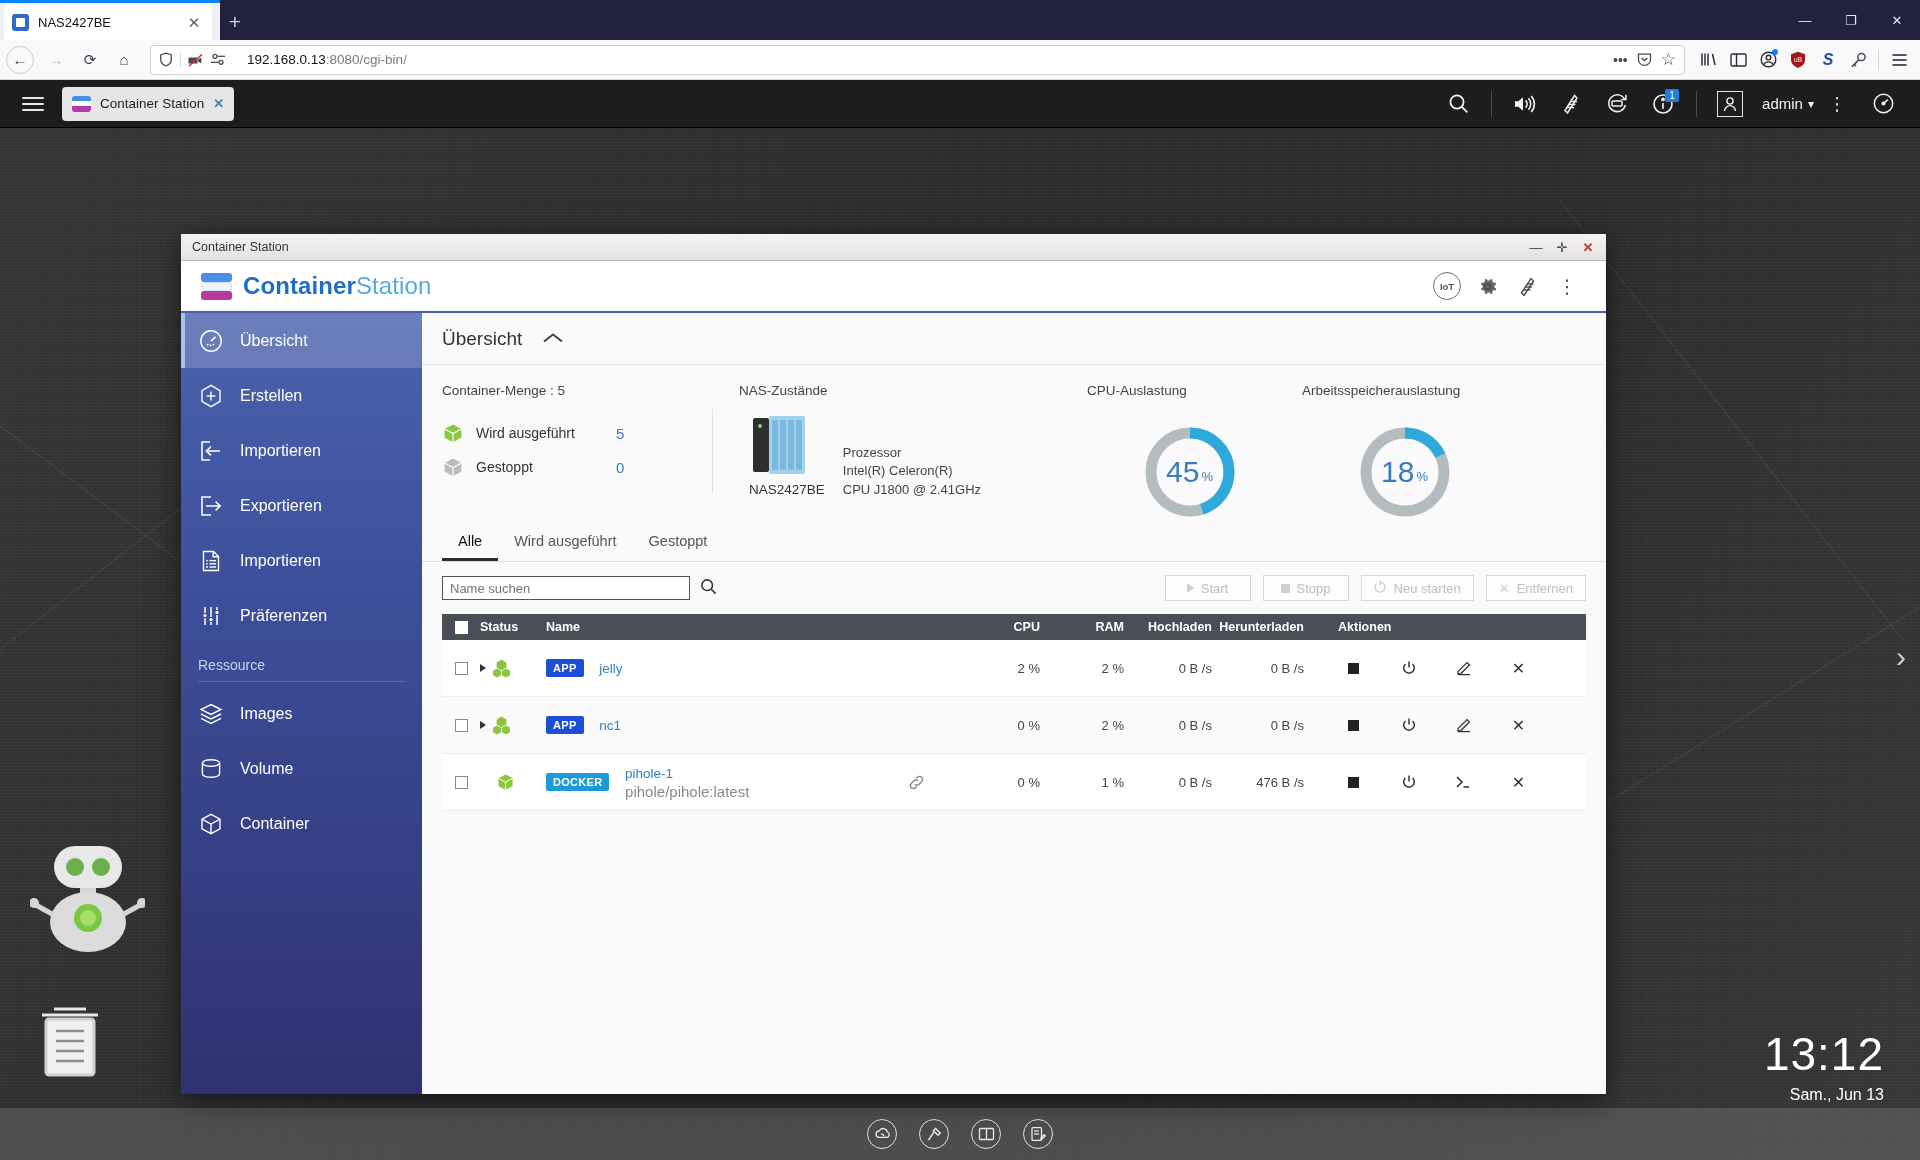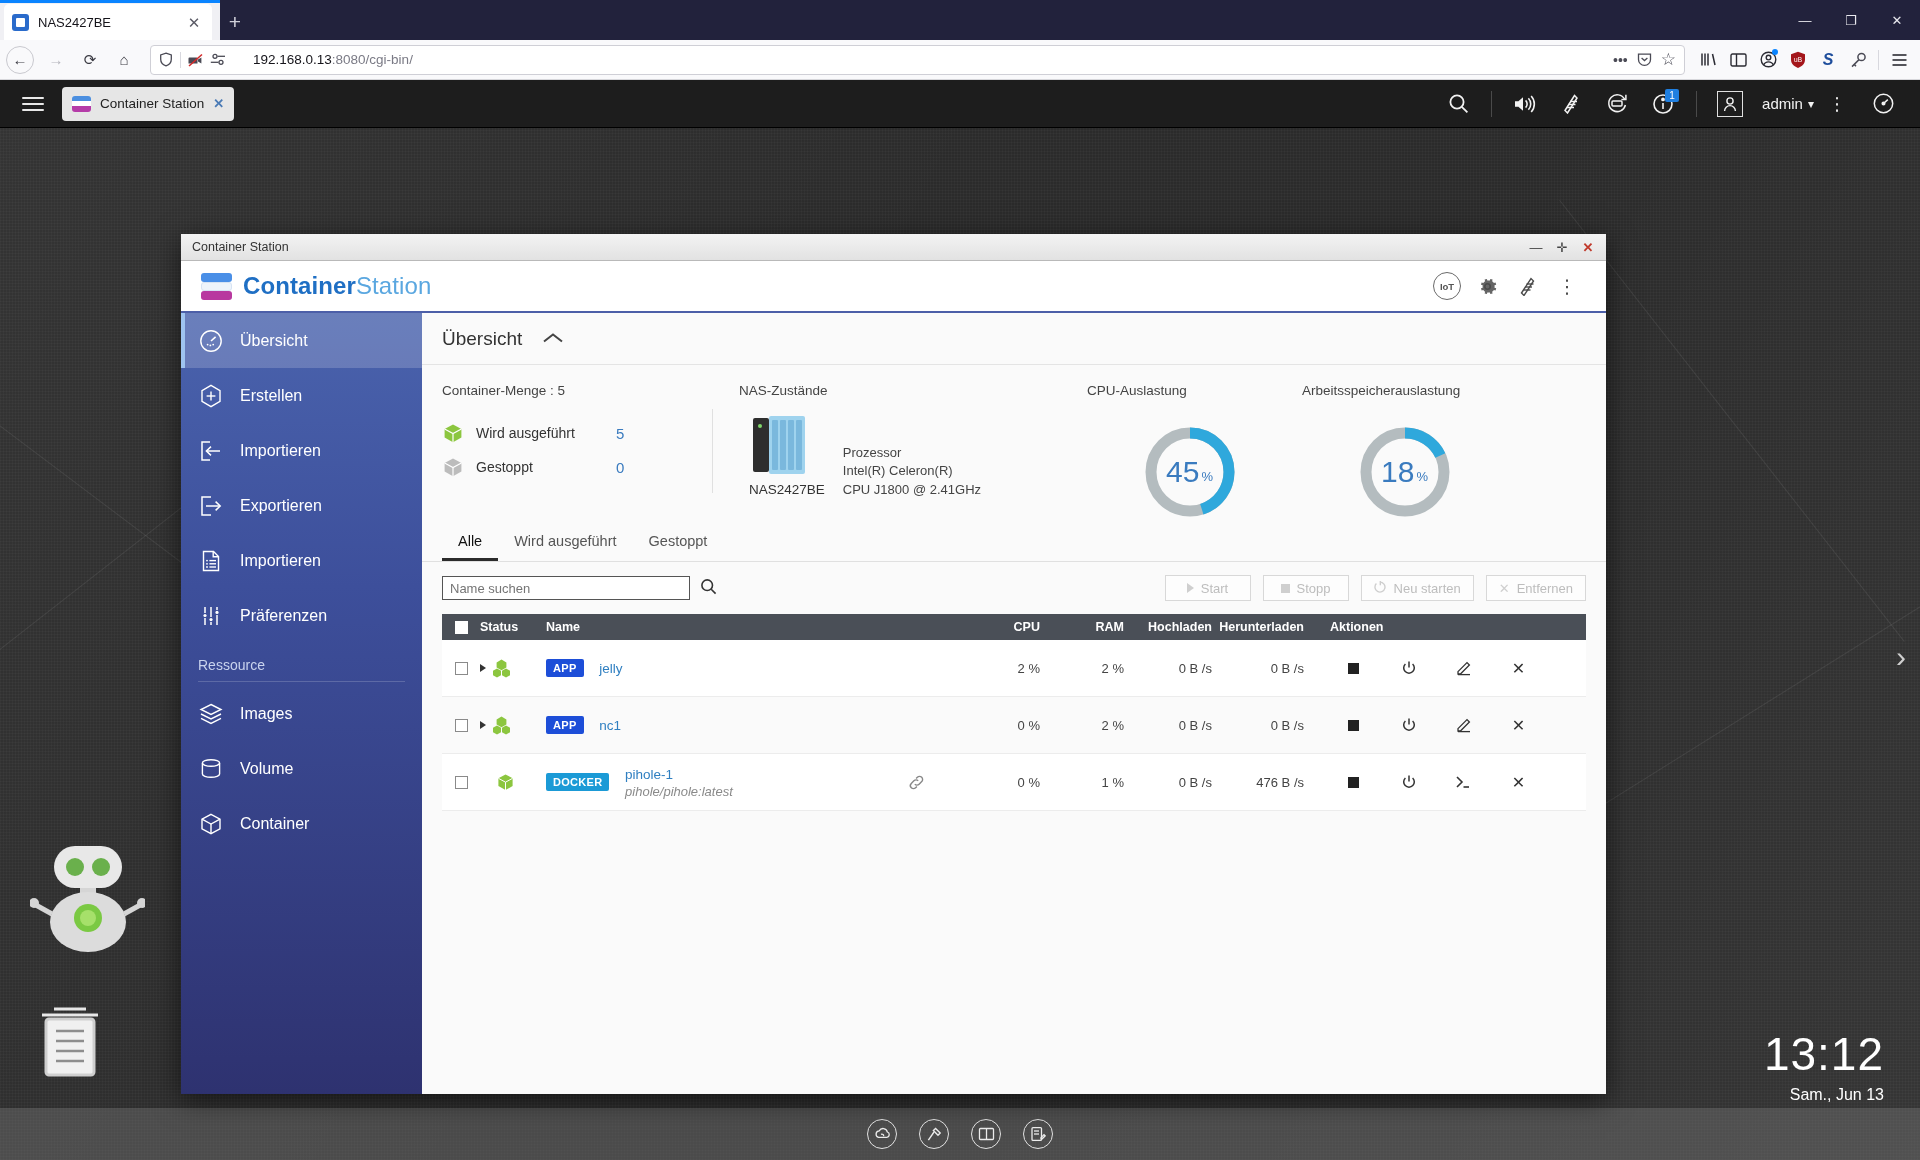--- a/index.html
+++ b/index.html
@@ -273,34 +273,34 @@
   .c-name { width:330px; }
   .c-link { width:80px; display:flex; justify-content:center; color:#777; font-size:15px; }
   .c-cpu { width:84px; text-align:right; }
   .c-ram { width:84px; text-align:right; }
   .c-up { width:88px; text-align:right; }
   .c-down { width:92px; text-align:right; }
   .c-act { flex:1; display:flex; align-items:center; padding-left:22px; gap:0; }
   .act-ico { width:55px; display:flex; align-items:center; justify-content:center;
     color:#333; font-size:15px; }
   .tbl-head .c-cpu,.tbl-head .c-ram,.tbl-head .c-up,.tbl-head .c-down { text-align:right; }
-  .tbl-head .c-act { padding-left:26px; }
+  .tbl-head .c-act { padding-left:34px; }
 
   .tri { width:0;height:0;border-left:6px solid #333;border-top:4.5px solid transparent;
     border-bottom:4.5px solid transparent; display:inline-block; }
   .cube { width:19px;height:19px; flex:0 0 auto; }
   .tag {
     display:inline-block; color:#fff; font-size:11px; font-weight:bold;
     padding:3px 7px; border-radius:2px; letter-spacing:.3px; margin-right:12px;
     vertical-align:middle;
   }
   .tag.app { background:#1d4ed8; }
   .tag.docker { background:#1b9ad6; }
   .ct-name { color:#2f7fc1; vertical-align:middle; font-size:13.5px; }
-  .ct-sub { color:#8a8a8a; font-size:13px; margin-top:2px;font-style:italic; }
+  .ct-sub { color:#8a8a8a; font-size:15px; margin-top:2px; }
   .name-stack { display:inline-block; vertical-align:middle; }
 
   
   .robot { position:absolute; left:30px; top:760px; width:115px; height:135px; }
   .trash { position:absolute; left:38px; top:925px; width:64px; height:76px; }
   .clock { position:absolute; right:36px; bottom:56px; text-align:right; color:#fff; }
   .clock .t { font-size:46px; font-weight:300; letter-spacing:1px; line-height:1; }
   .clock .d { font-size:16px; font-weight:300; margin-top:9px; }
   .dots { position:absolute; left:0; right:0; bottom:78px; display:flex; justify-content:center; gap:31px; }
   .dot { width:9px;height:9px;border-radius:50%;background:#9a9a9a; }
@@ -354,21 +354,21 @@
           </svg>
       </span>
       <span style="margin-left:7px;display:flex;align-items:center;">
         <svg width="16" height="13" viewBox="0 0 16 13" stroke="#4a4a55" stroke-width="1.3" fill="none">
             <circle cx="5" cy="3.3" r="2"></circle>
             <line x1="7.5" y1="3.3" x2="15" y2="3.3"></line>
             <circle cx="11" cy="9.3" r="2"></circle>
             <line x1="0.8" y1="9.3" x2="8.5" y2="9.3"></line>
           </svg>
       </span>
-      <span class="url-txt" style="margin-left:27px;">
+      <span class="url-txt" style="margin-left:21px;">
         <span>192.168.0.13</span><span class="dim">:8080/cgi-bin/</span>
       </span>
       <span class="right-ico">•••</span>
       <span class="right-ico">
         <svg width="15" height="15" viewBox="0 0 15 15" fill="none" stroke="#4a4a55" stroke-width="1.3">
             <path d="M1.5 2.2h12v5.2c0 3.3-2.6 6-6 6s-6-2.7-6-6z"></path>
             <polyline points="4.6,6 7.5,8.6 10.4,6"></polyline>
           </svg>
       </span>
       <span class="right-ico" style="font-size:17px;">☆</span>

